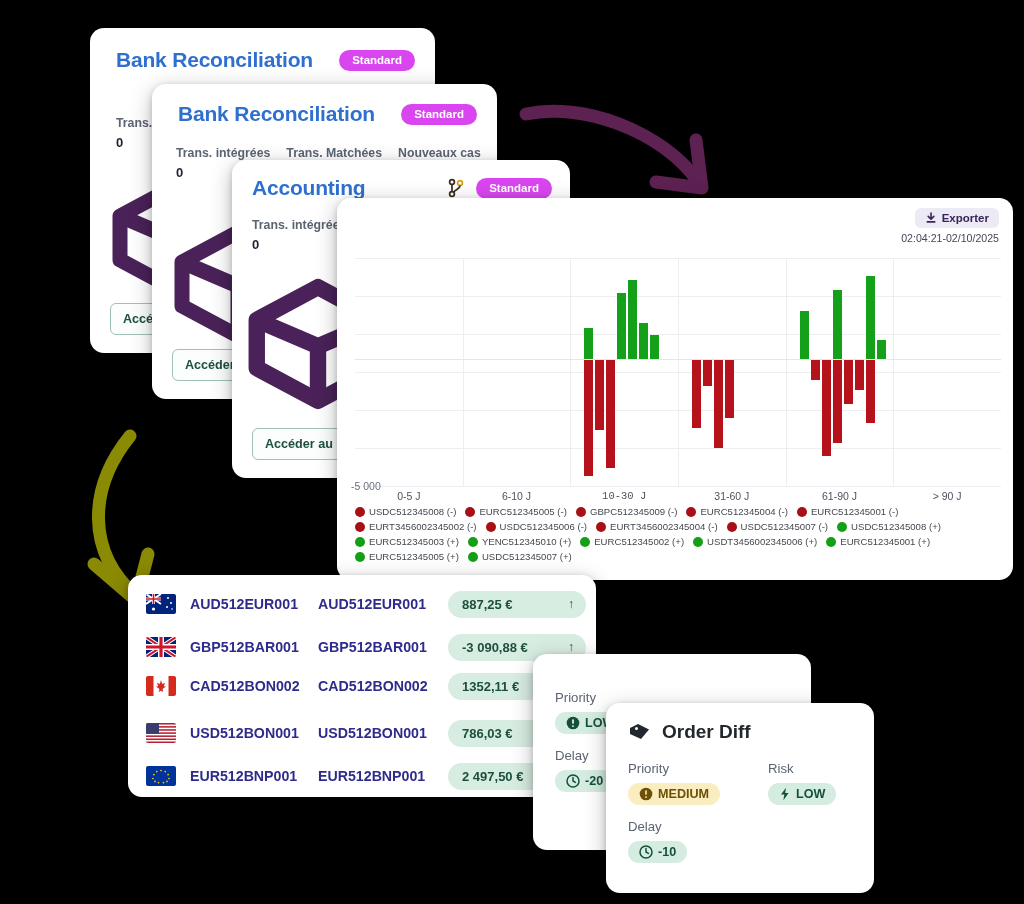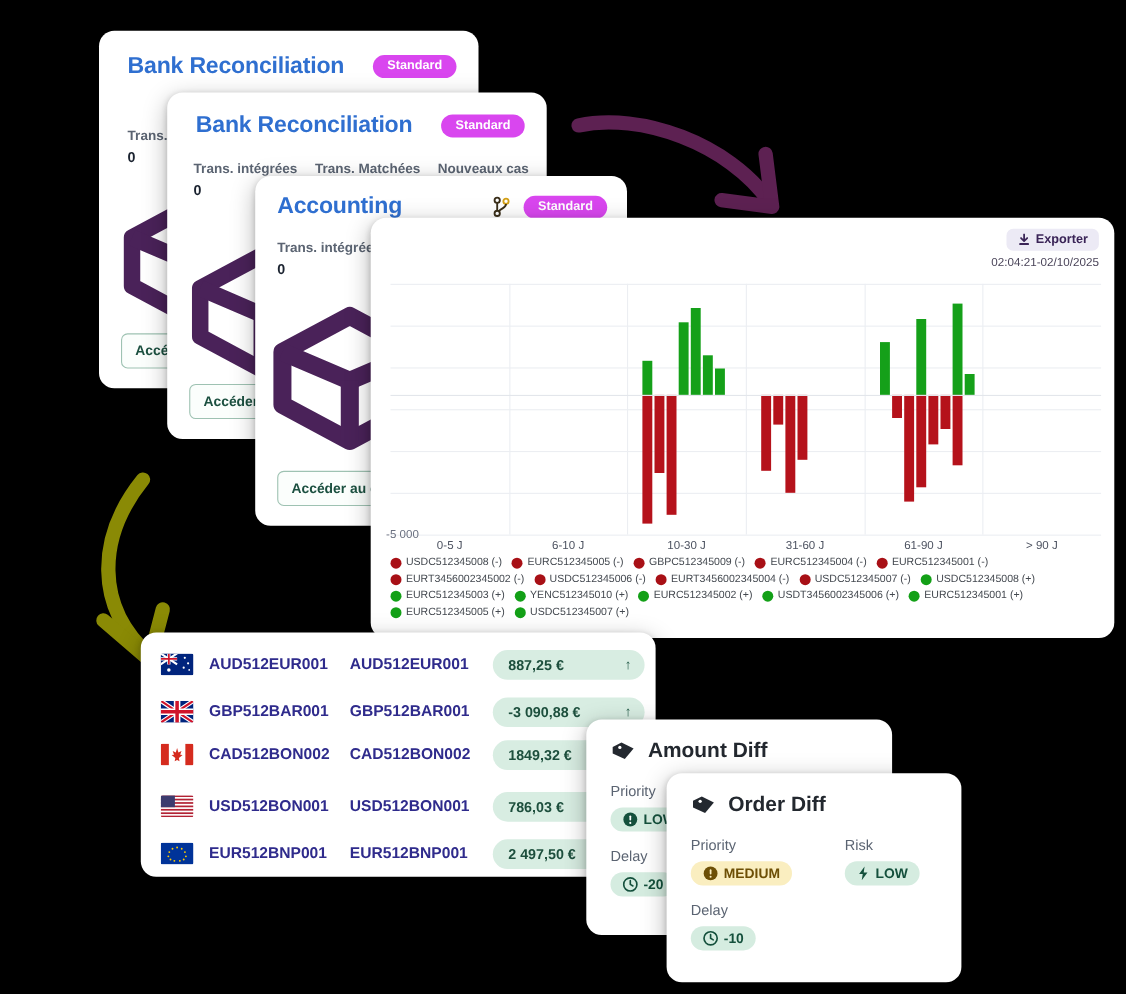--- a/index.html
+++ b/index.html
@@ -357,21 +357,21 @@
           <div class="bar pos" style="left: 521.667px; top: 82.3333px; height: 19px;"></div>
           <div class="baseline" style="top: 101.333px;"></div>
         </div>
     </div>
 
     <div class="ylab">-5 000</div>
 
     <div class="xaxis" id="xaxis">
         <div class="xtick" style="left: 8.33333%;">0-5 J</div>
         <div class="xtick" style="left: 25%;">6-10 J</div>
-        <div class="xtick" style="left: 41.6667%;">10-30 J</div>
+        <div class="xtick" style="left: 41.6667%; font-family: Liberation Mono, monospace;">10-30 J</div>
         <div class="xtick" style="left: 58.3333%;">31-60 J</div>
         <div class="xtick" style="left: 75%;">61-90 J</div>
         <div class="xtick" style="left: 91.6667%;">&gt; 90 J</div>
       </div>
 
     <div class="legend" id="legend">
         <div class="leg-item">
           <span class="leg-dot neg"></span>
           <span class="leg-txt">USDC512345008 (-)</span>
         </div>
@@ -488,21 +488,21 @@
             <svg width="30" height="20" viewBox="0 0 30 20">
               <rect width="30" height="20" fill="#fff"></rect>
               <rect width="7.5" height="20" fill="#d52b1e"></rect>
               <rect x="22.5" width="7.5" height="20" fill="#d52b1e"></rect>
               <path d="M15 4 L16.2 8 L19 6.8 L17.8 10.2 L20 10.4 L16.6 13 L17.2 16 L15 14.8 L12.8 16 L13.4 13 L10 10.4 L12.2 10.2 L11 6.8 L13.8 8 Z" fill="#d52b1e"></path>
             </svg>
           </span>
           <span class="ccy-a">CAD512BON002</span>
           <span class="ccy-b">CAD512BON002</span>
           <span class="ccy-amt">
-            <span class="v">1849,32 €</span>
+            <span class="v">1352,11 €</span>
             <span class="a">↑</span>
           </span>
         </div>
         <div class="ccy-row" style="top: 141px;">
           <span class="flag">
             <svg width="30" height="20" viewBox="0 0 30 20">
               <rect width="30" height="20" fill="#fff"></rect>
               <g fill="#b22234">
                 <rect y="0" width="30" height="1.55"></rect>
                 <rect y="3.1" width="30" height="1.55"></rect>
@@ -546,29 +546,20 @@
           <span class="ccy-amt">
             <span class="v">2 497,50 €</span>
             <span class="a">↑</span>
           </span>
         </div>
       </div>
   </div>
 
   <div class="card" id="card-amount">
     <div class="body">
-      <div class="diff-card-hdr">
-        <span>
-          <svg width="24" height="20" viewBox="0 0 24 20">
-            <path d="M2 6 L10 2 L21 7.5 L13 17 L2 12 Z" fill="#23282f"></path>
-            <circle cx="8.5" cy="6.5" r="1.5" fill="#ffffff"></circle>
-          </svg>
-        </span>
-        <span class="diff-title">Amount Diff</span>
-      </div>
       <div class="diff-grid">
         <div class="diff-col">
           <div class="diff-lbl">Priority</div>
           <span class="chip green">
             <span>
               <svg width="14" height="14" viewBox="0 0 14 14">
                   <circle cx="7" cy="7" r="6.3" fill="#14503c"></circle>
                   <rect x="6.2" y="3.3" width="1.6" height="4.6" rx="0.8" fill="#fff"></rect>
                   <circle cx="7" cy="10.1" r="0.95" fill="#fff"></circle>
                 </svg>

